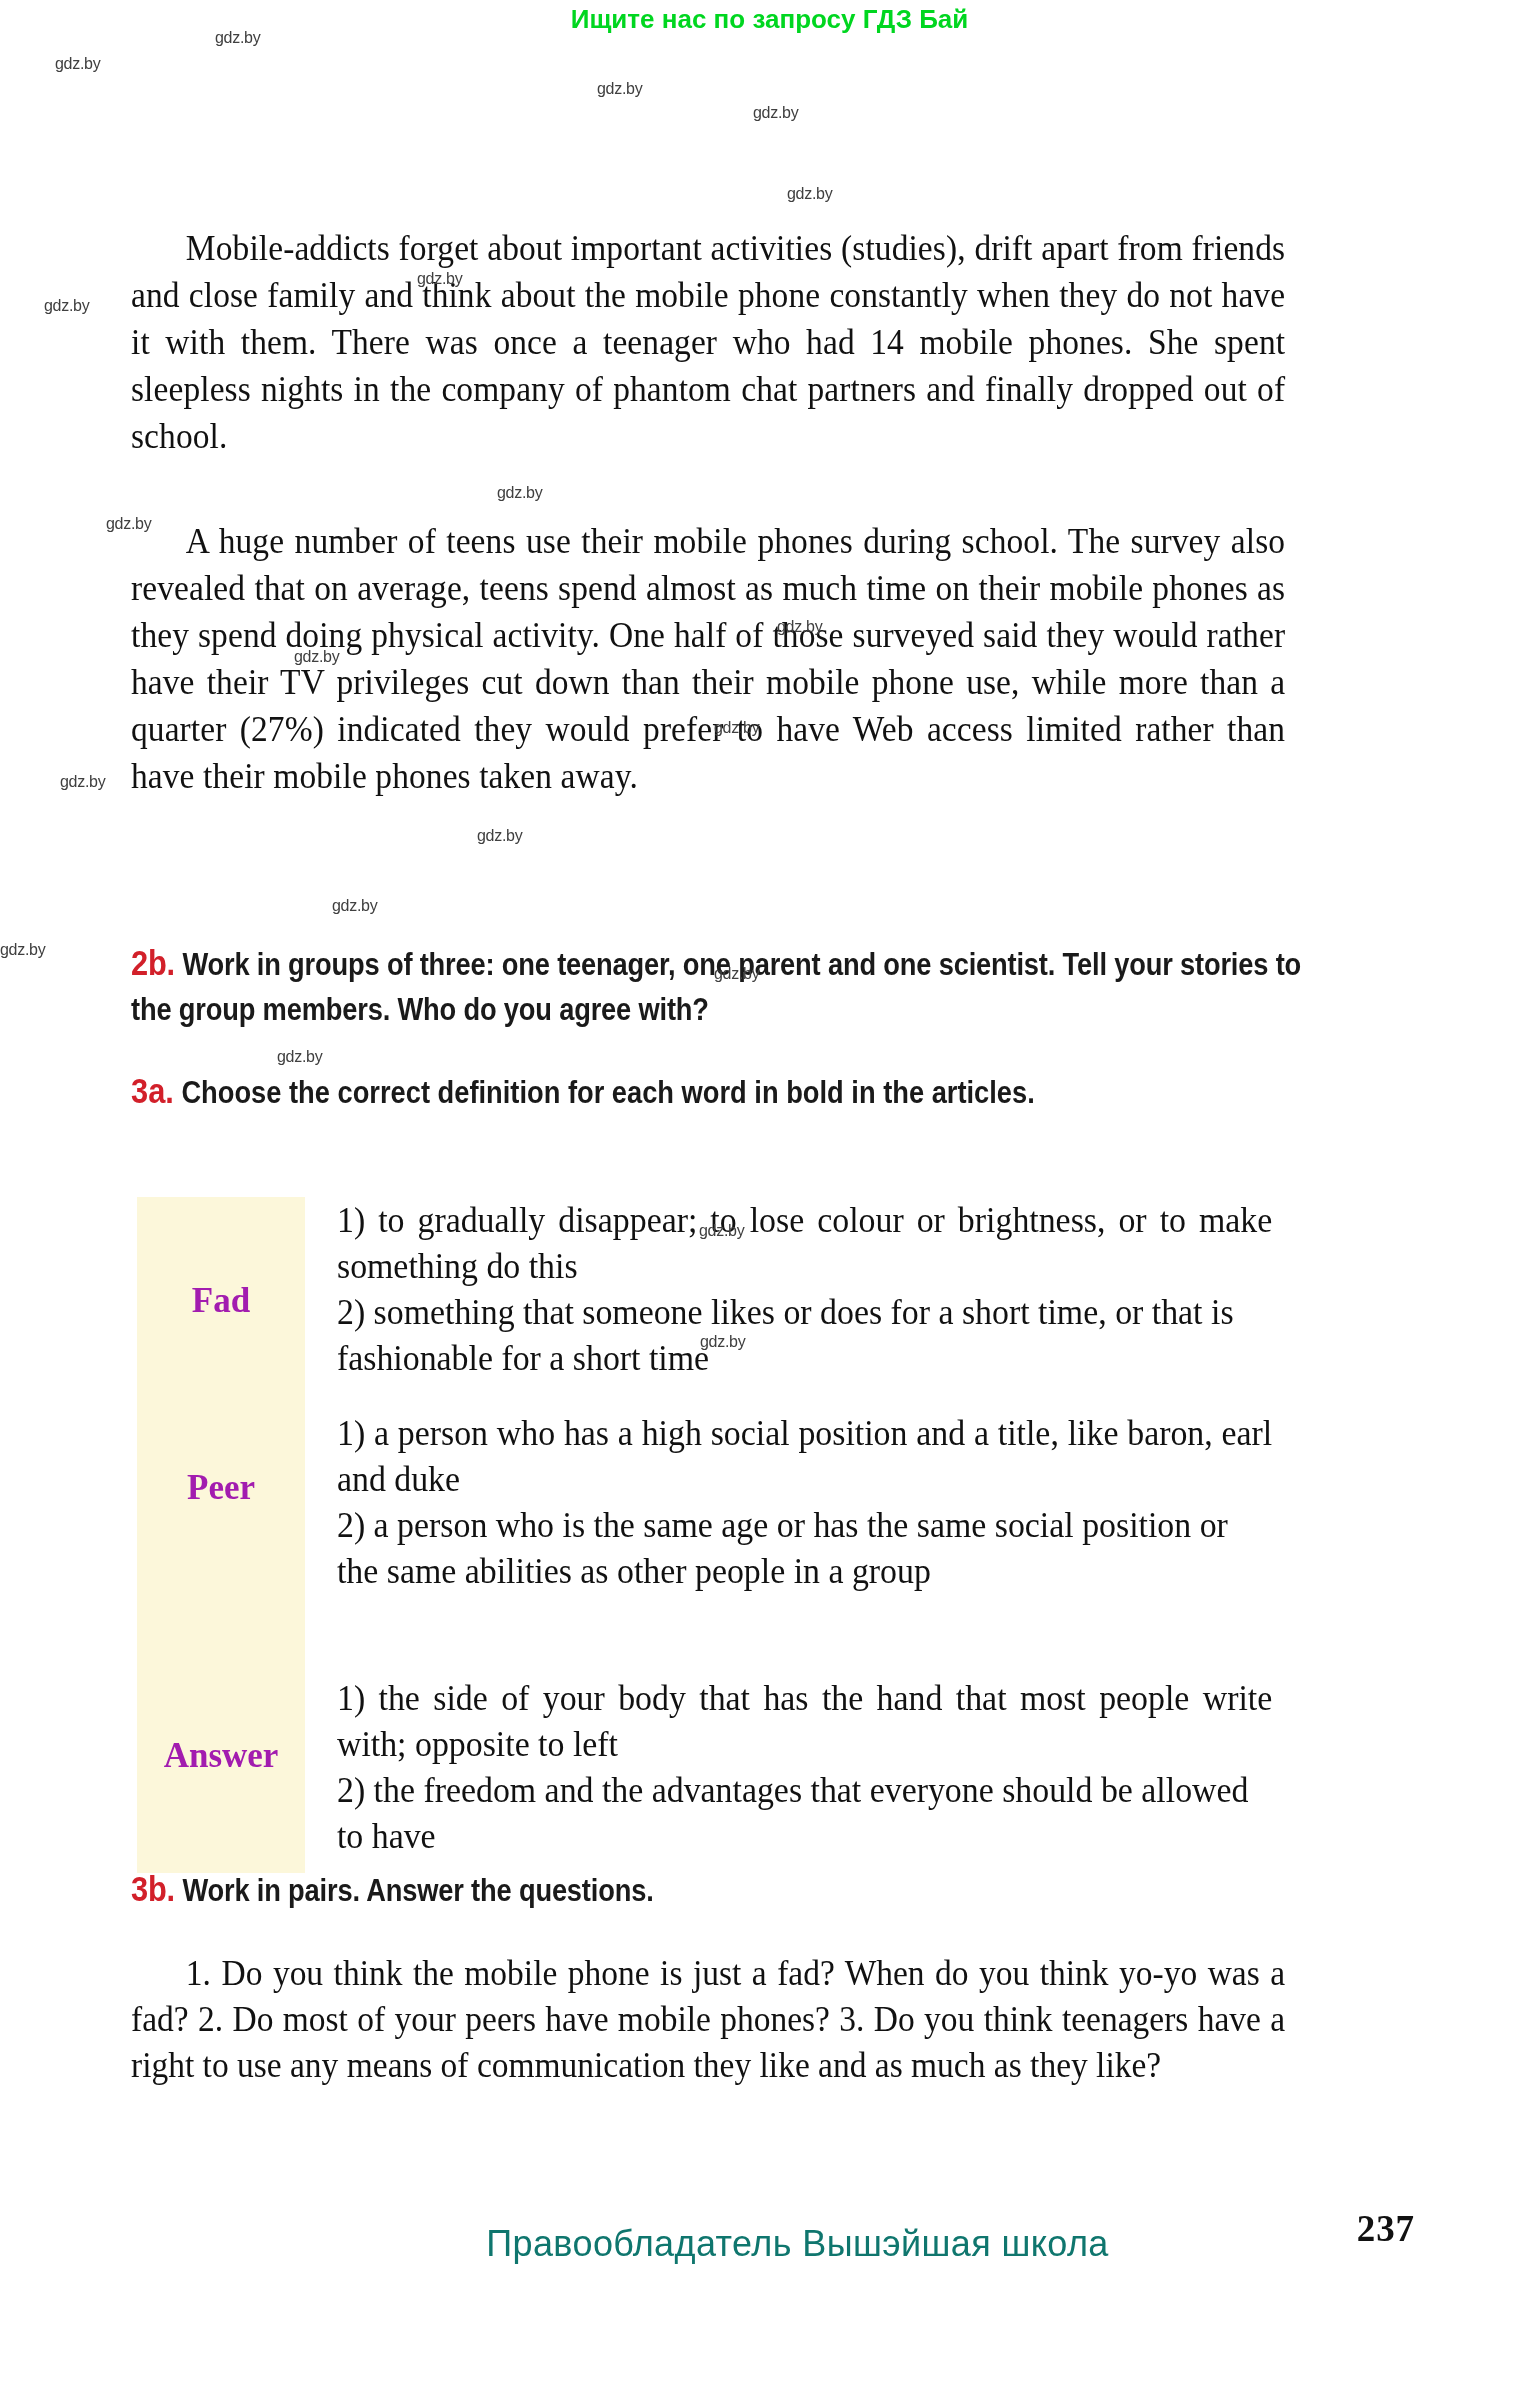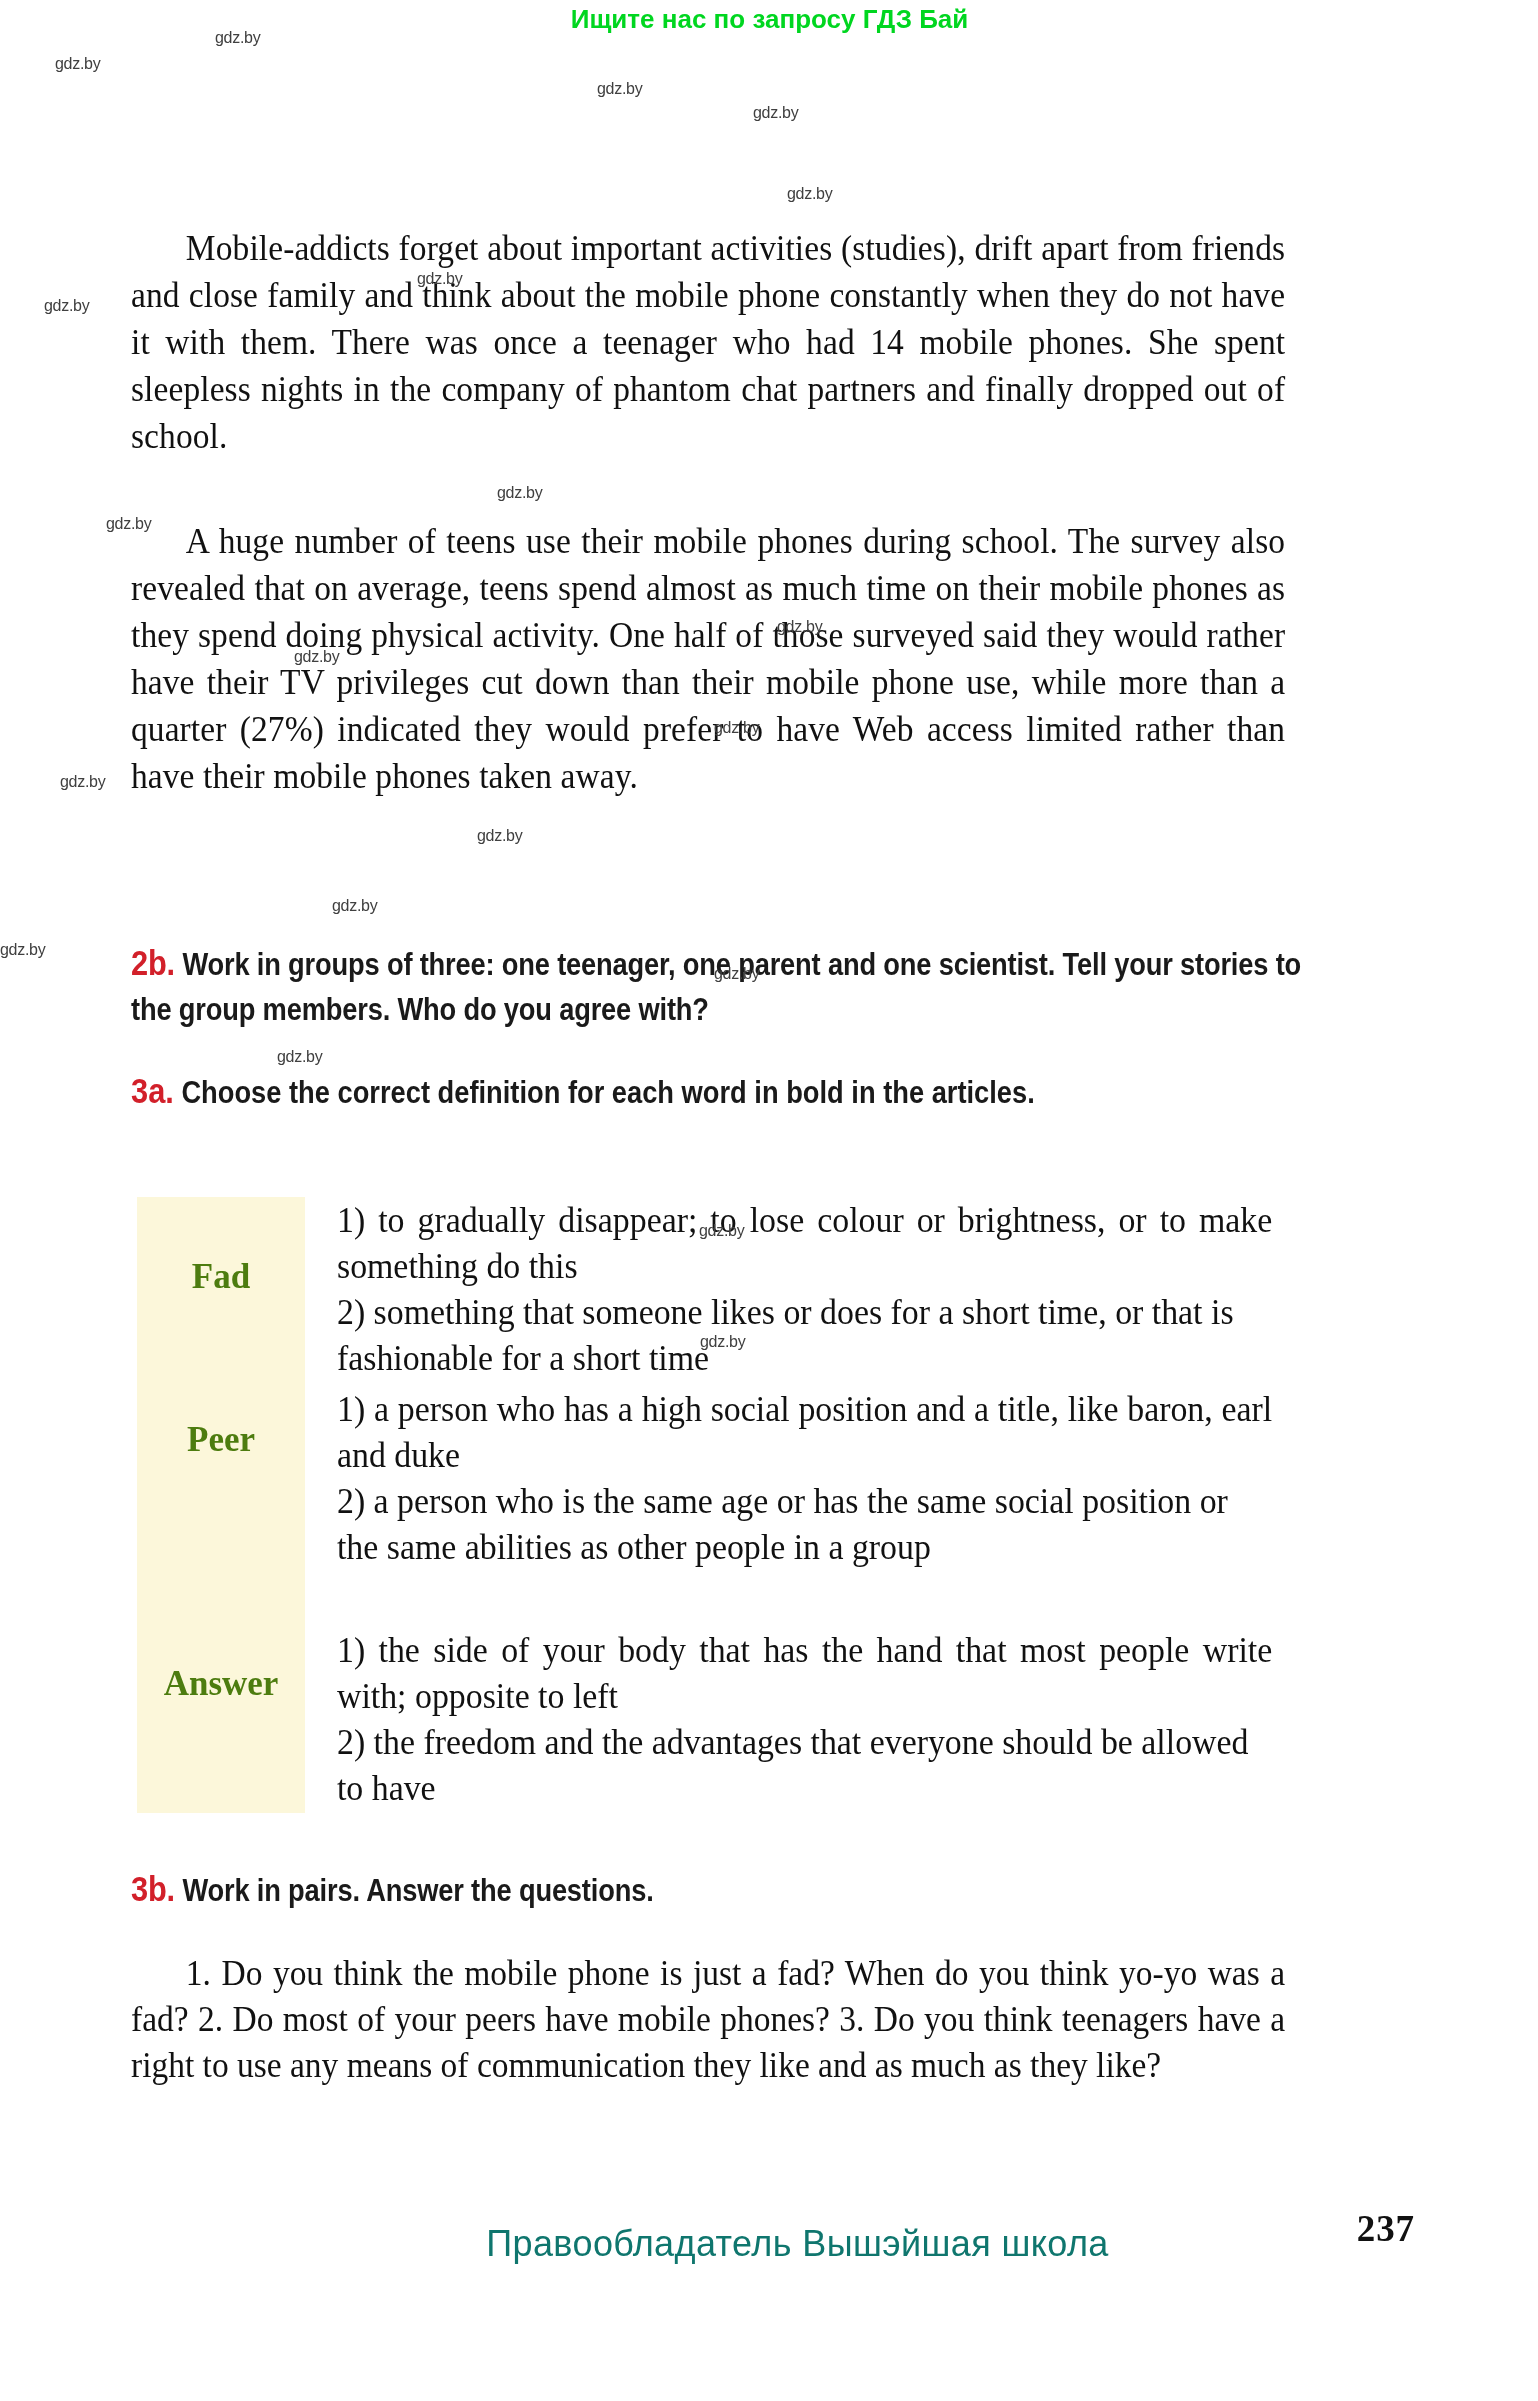--- a/index.html
+++ b/index.html
@@ -109,24 +109,25 @@
     width: 1197px;
   }
   .defrow { display: flex; }
   .defterm {
     width: 168px;
     flex: 0 0 168px;
     background: #fcf7da;
     font-family: "Liberation Serif", serif;
     font-weight: bold;
     font-size: 35px;
-    color: #4d7c0f;
+    color: #a21caf;
     text-align: center;
     position: relative;
     z-index: 2;
+    margin-top: 24px;
   }
   .defbody {
     flex: 1 1 auto;
     padding-left: 34px;
     font-family: "Liberation Serif", serif;
     font-size: 36px;
     line-height: 46px;
     text-align: justify;
     color: #111;
     transform: scaleX(0.94);

